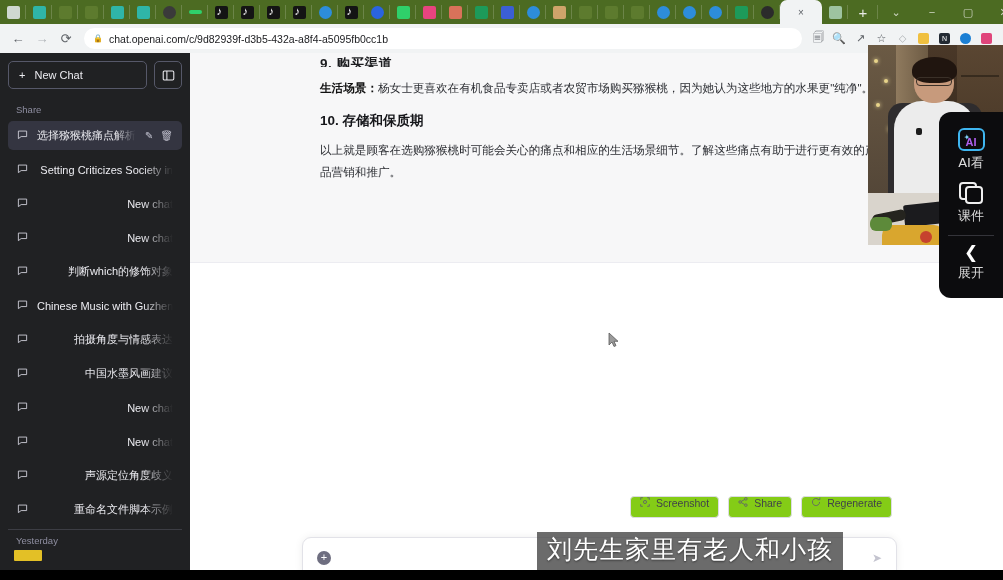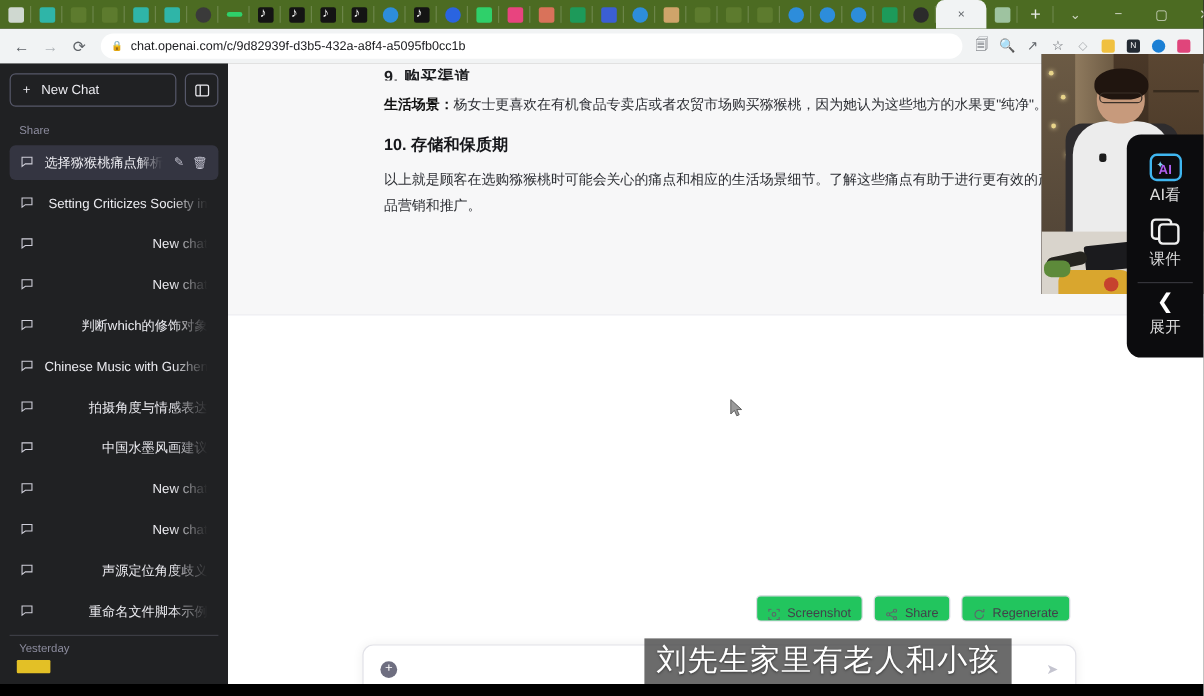--- a/index.html
+++ b/index.html
@@ -232,22 +232,22 @@
   
   .actions {
     position: absolute; left: 440px; top: 443px;
     display: flex; gap: 9px;
     z-index: 12;
   }
   .action-btn {
     height: 22px;
     border: 1px solid #dcdce3;
     border-radius: 4px;
-    background: #22c55e;
-    display: flex; align-items: flex-end; gap: 6px;
+    background: #84cc16;
+    display: flex; align-items: flex-start; gap: 6px;
     padding: 0 9px;
     font-size: 10.5px; color: #41424a;
   }
 
   
   .composer {
     position: absolute; left: 112px; top: 484px;
     width: 595px; height: 42px;
     background: #fff;
     border: 1px solid #e2e2e8;

